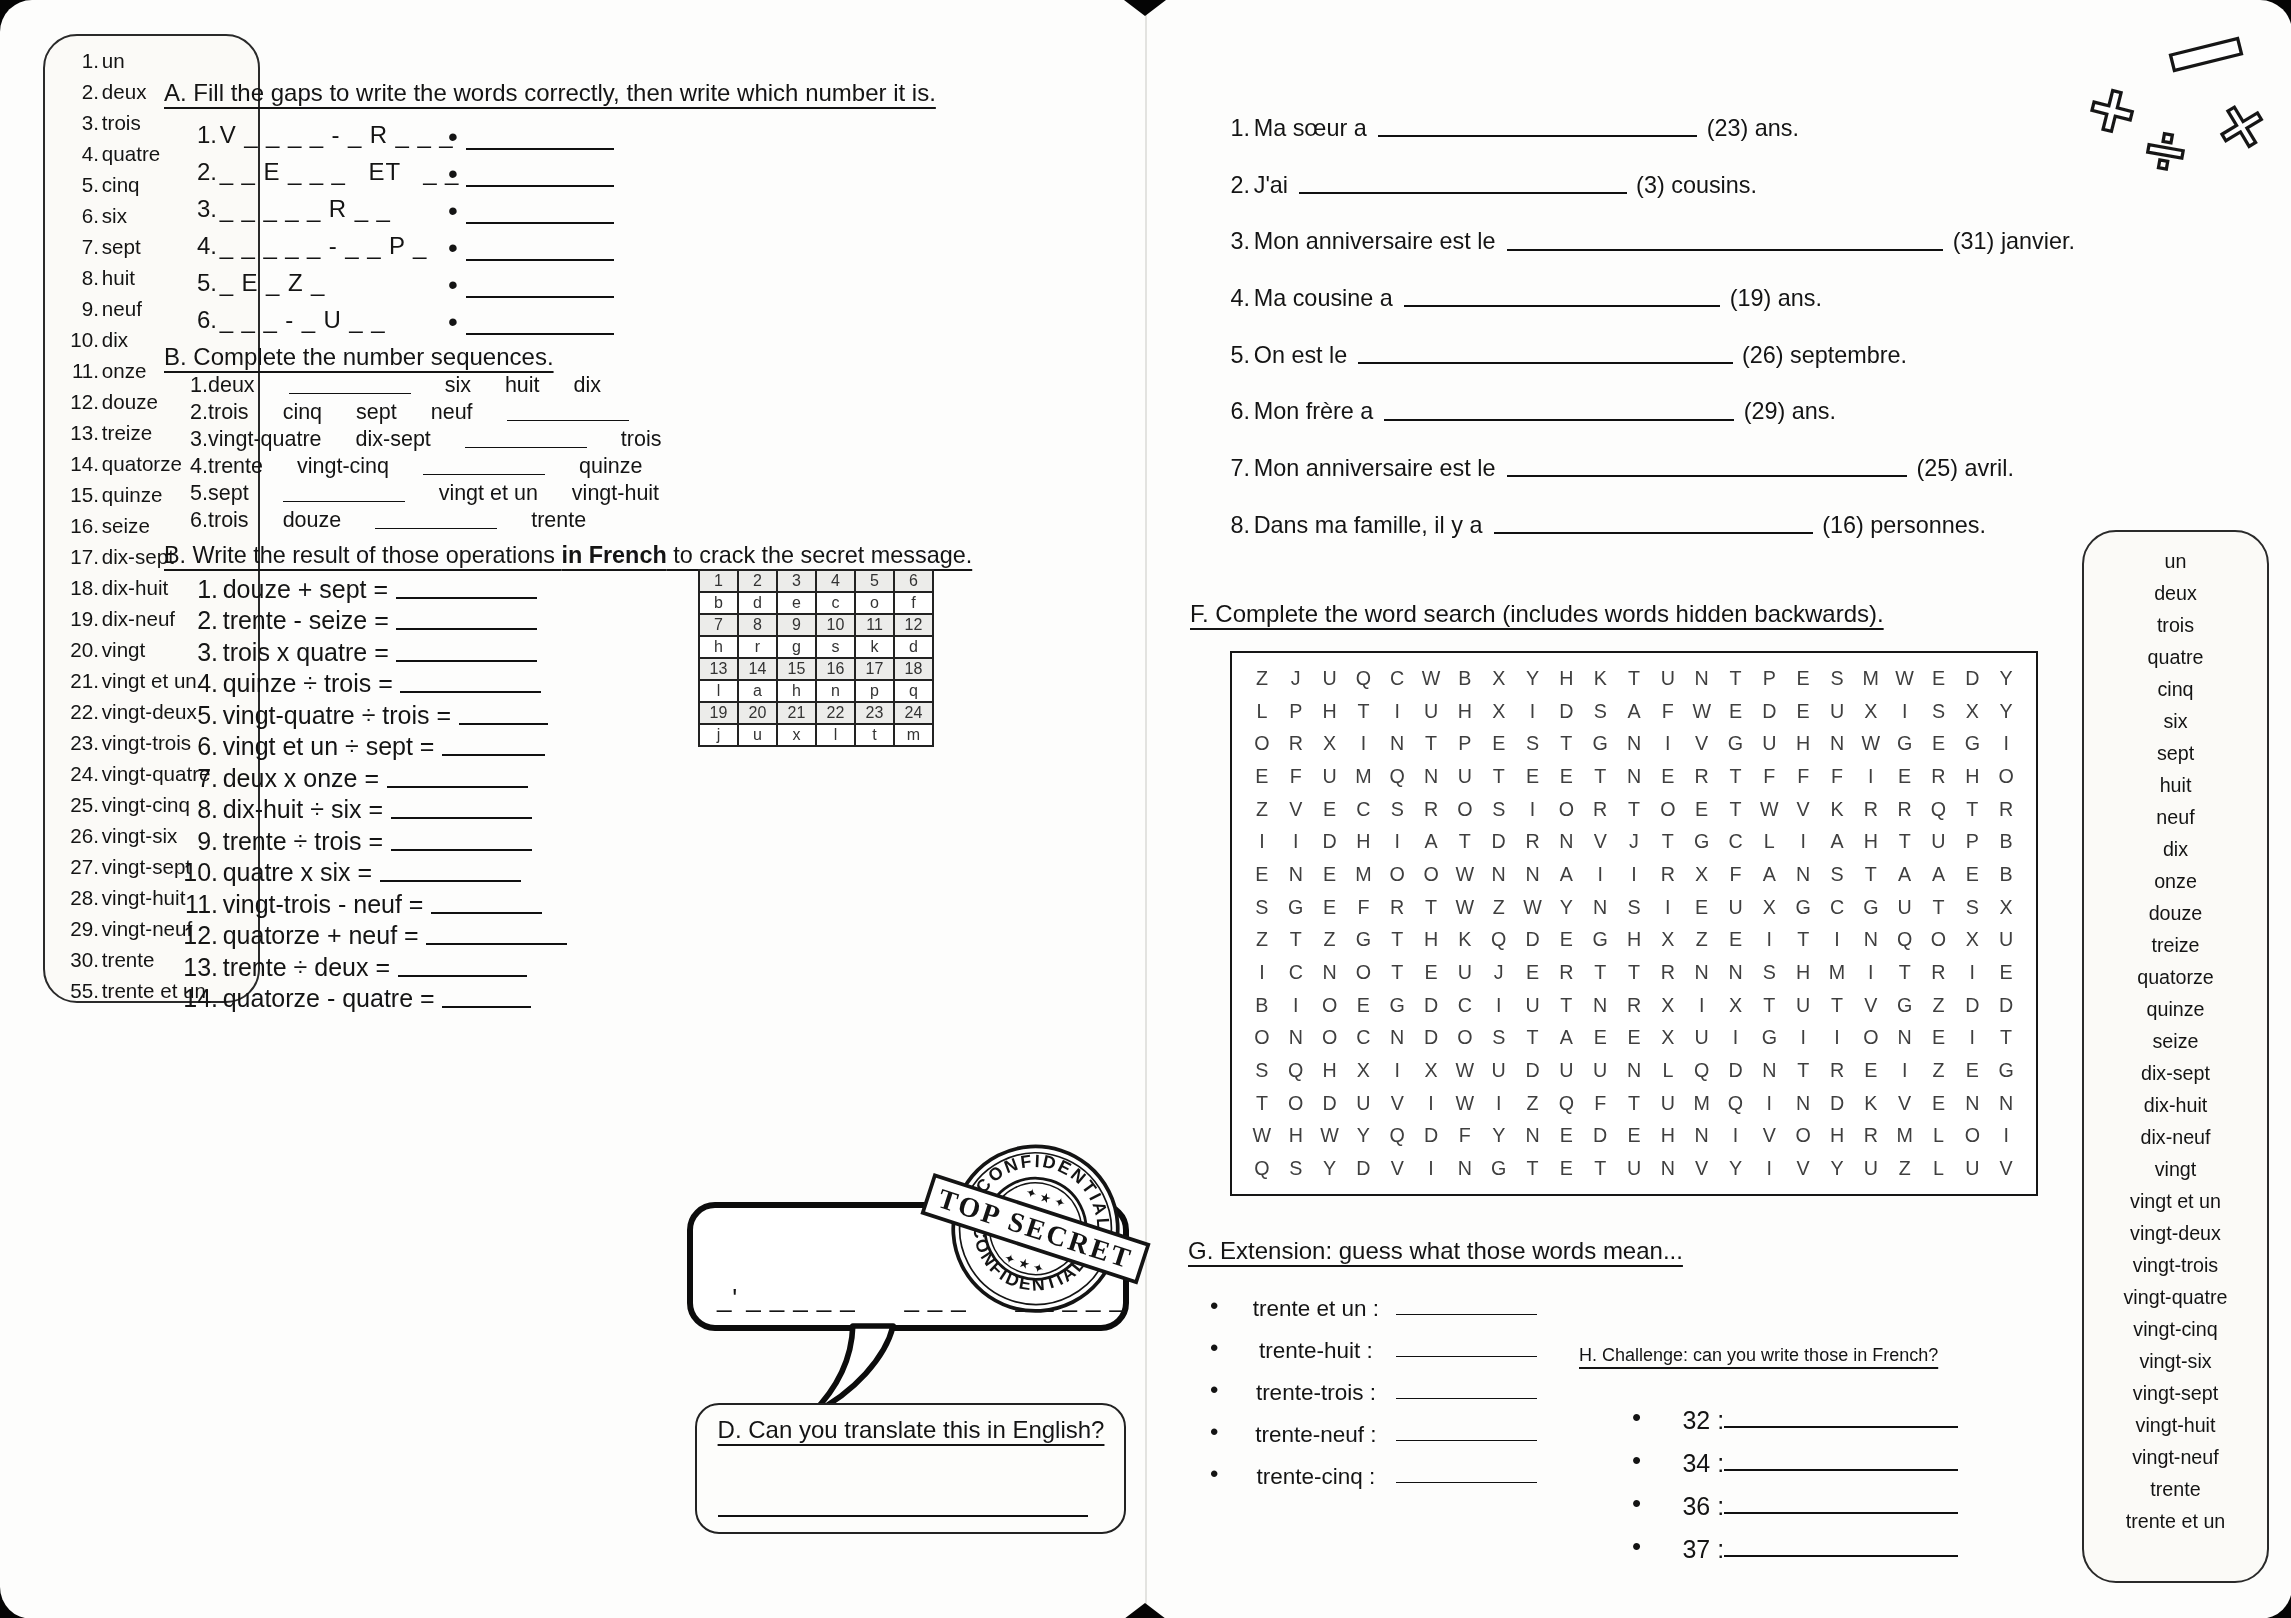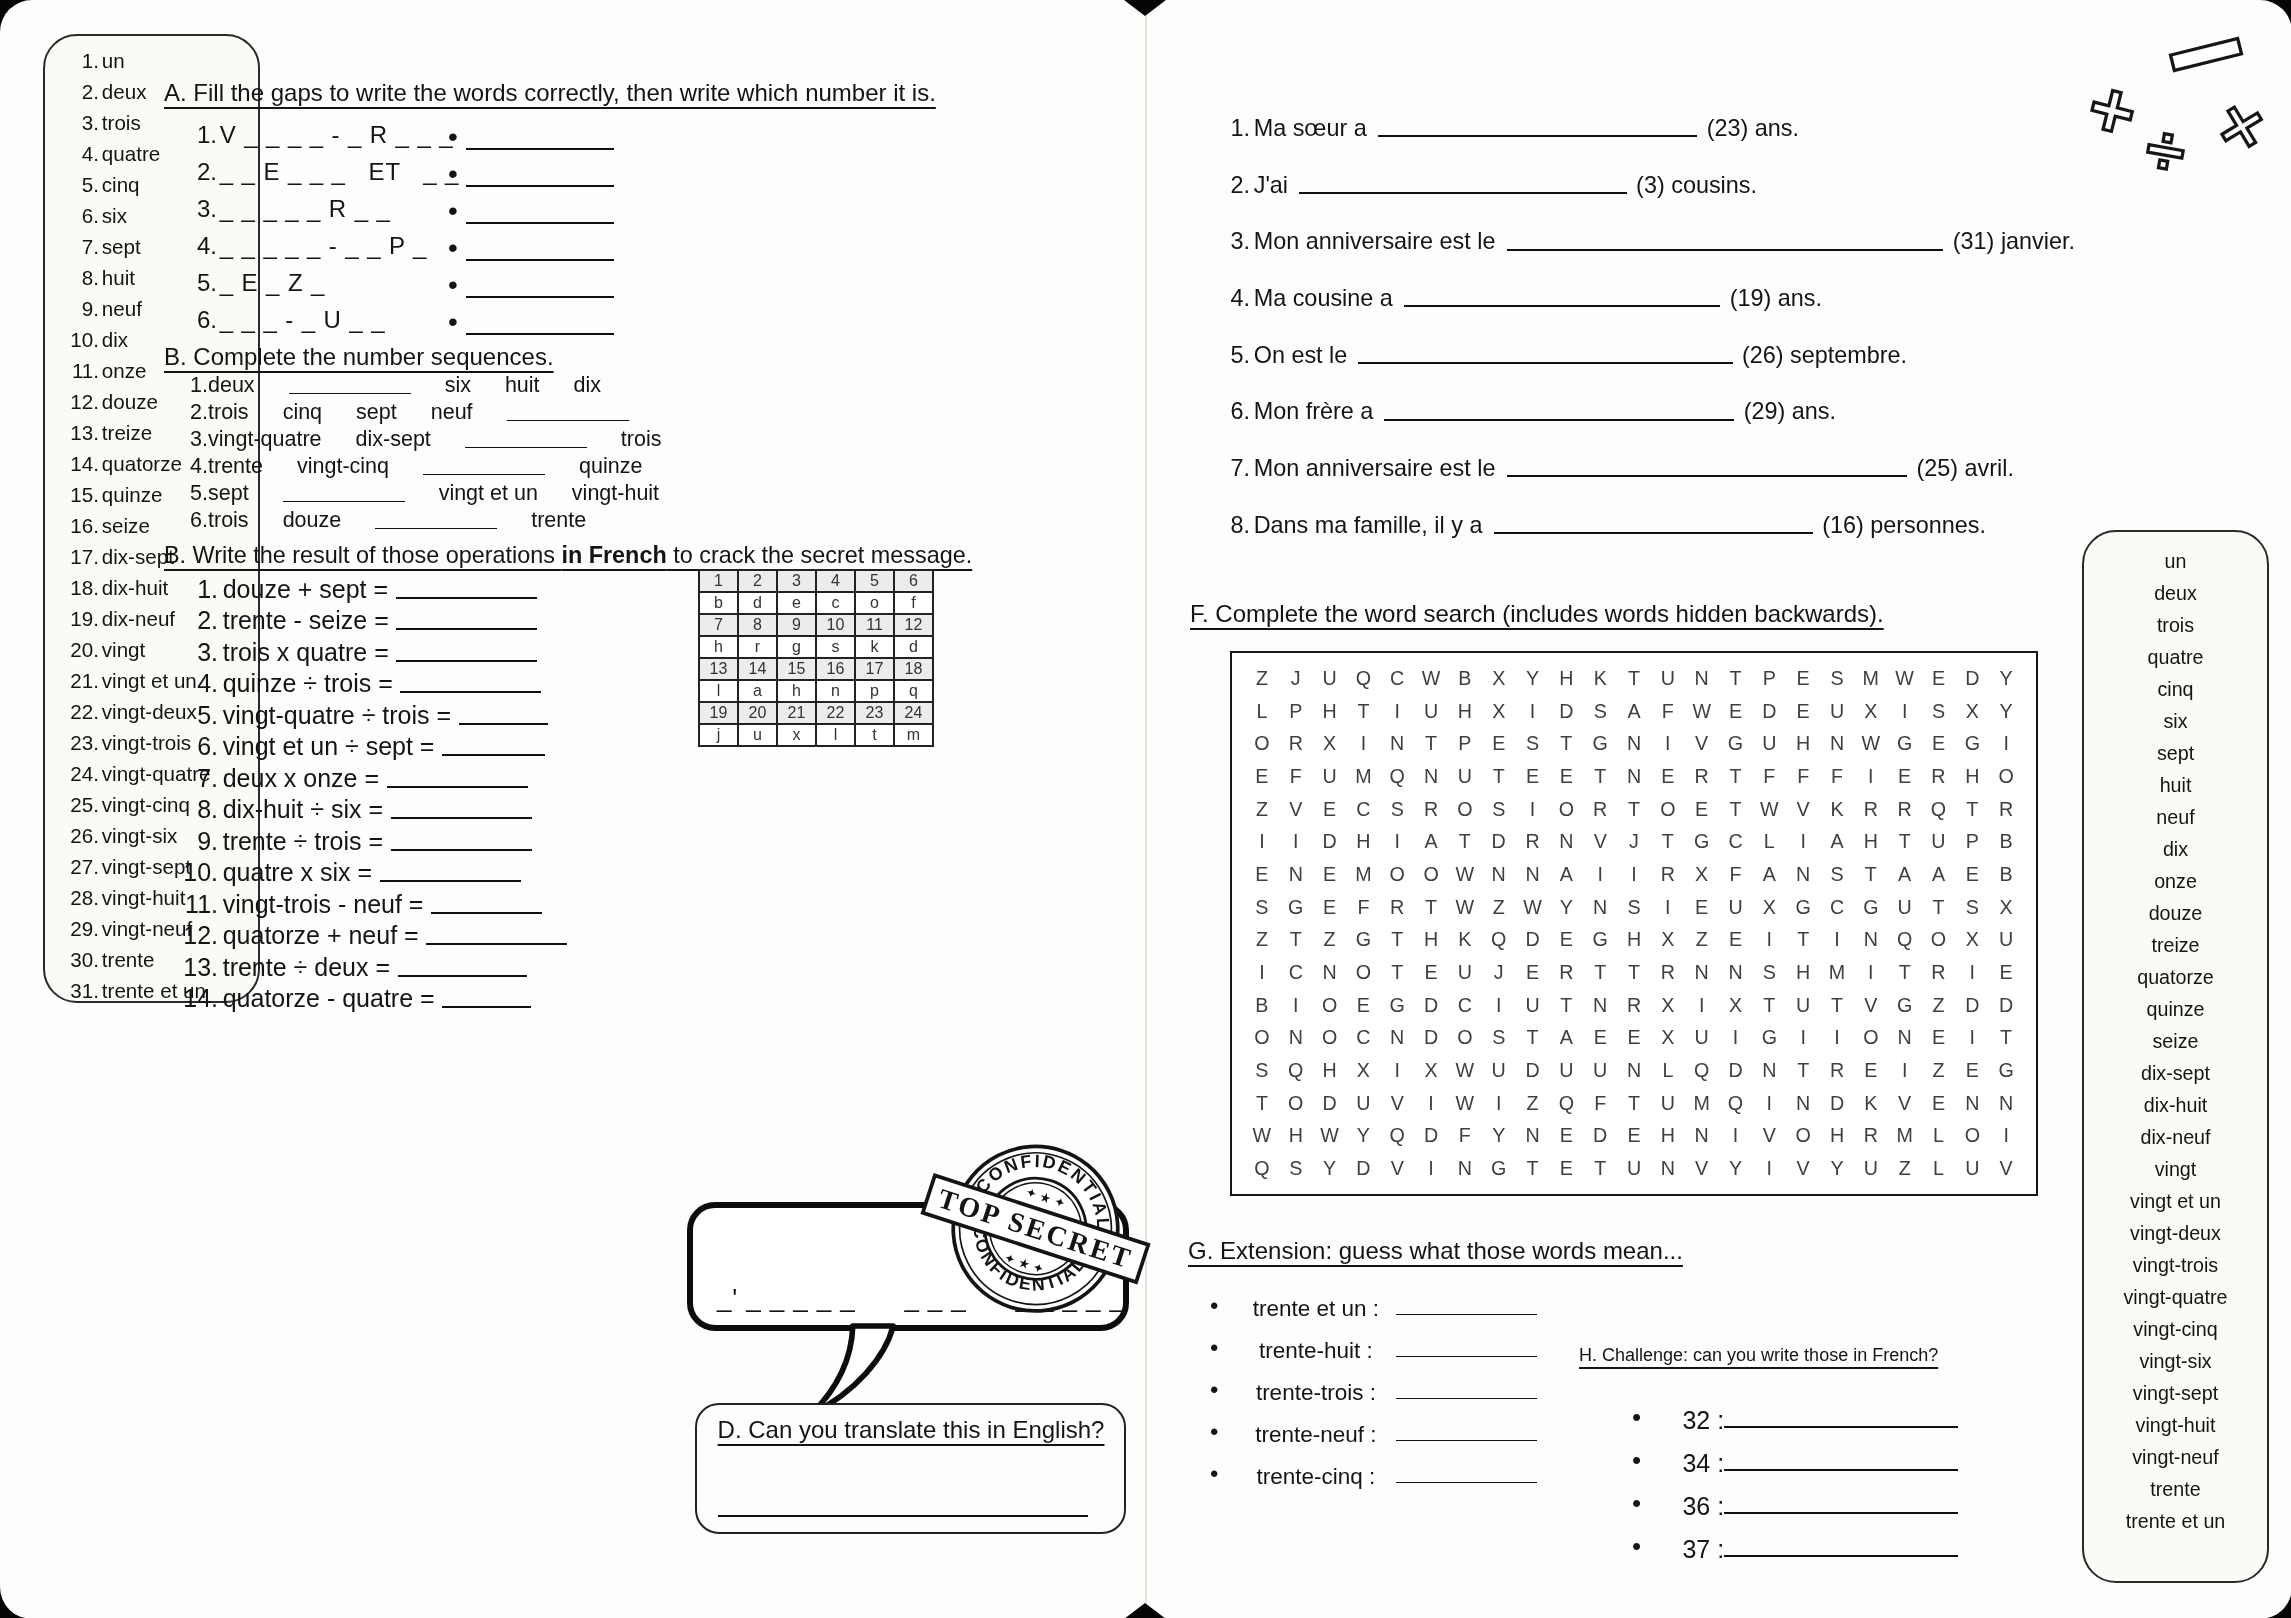--- a/index.html
+++ b/index.html
@@ -245,21 +245,21 @@
       </div>
       <div class="sbl-row">
         <span class="sbl-num">29.</span>
         <span class="sbl-word">vingt-neuf</span>
       </div>
       <div class="sbl-row">
         <span class="sbl-num">30.</span>
         <span class="sbl-word">trente</span>
       </div>
       <div class="sbl-row">
-        <span class="sbl-num">31.</span>
+        <span class="sbl-num">55.</span>
         <span class="sbl-word">trente et un</span>
       </div>
     </div>
 
 
   <div id="a-heading" class="heading">A. Fill the gaps to write the words correctly, then write which number it is.</div>
   <div id="a-items">
       <div class="a-row"><span class="a-num">1.</span><span class="a-pattern">V _ _ _ _ - _ R _ _ _</span><span class="a-bullet">•</span><span class="a-line"></span></div>
       <div class="a-row"><span class="a-num">2.</span><span class="a-pattern">_ _ E _ _ _   ET   _ _</span><span class="a-bullet">•</span><span class="a-line"></span></div>
       <div class="a-row"><span class="a-num">3.</span><span class="a-pattern">_ _ _ _ _ R _ _</span><span class="a-bullet">•</span><span class="a-line"></span></div>

